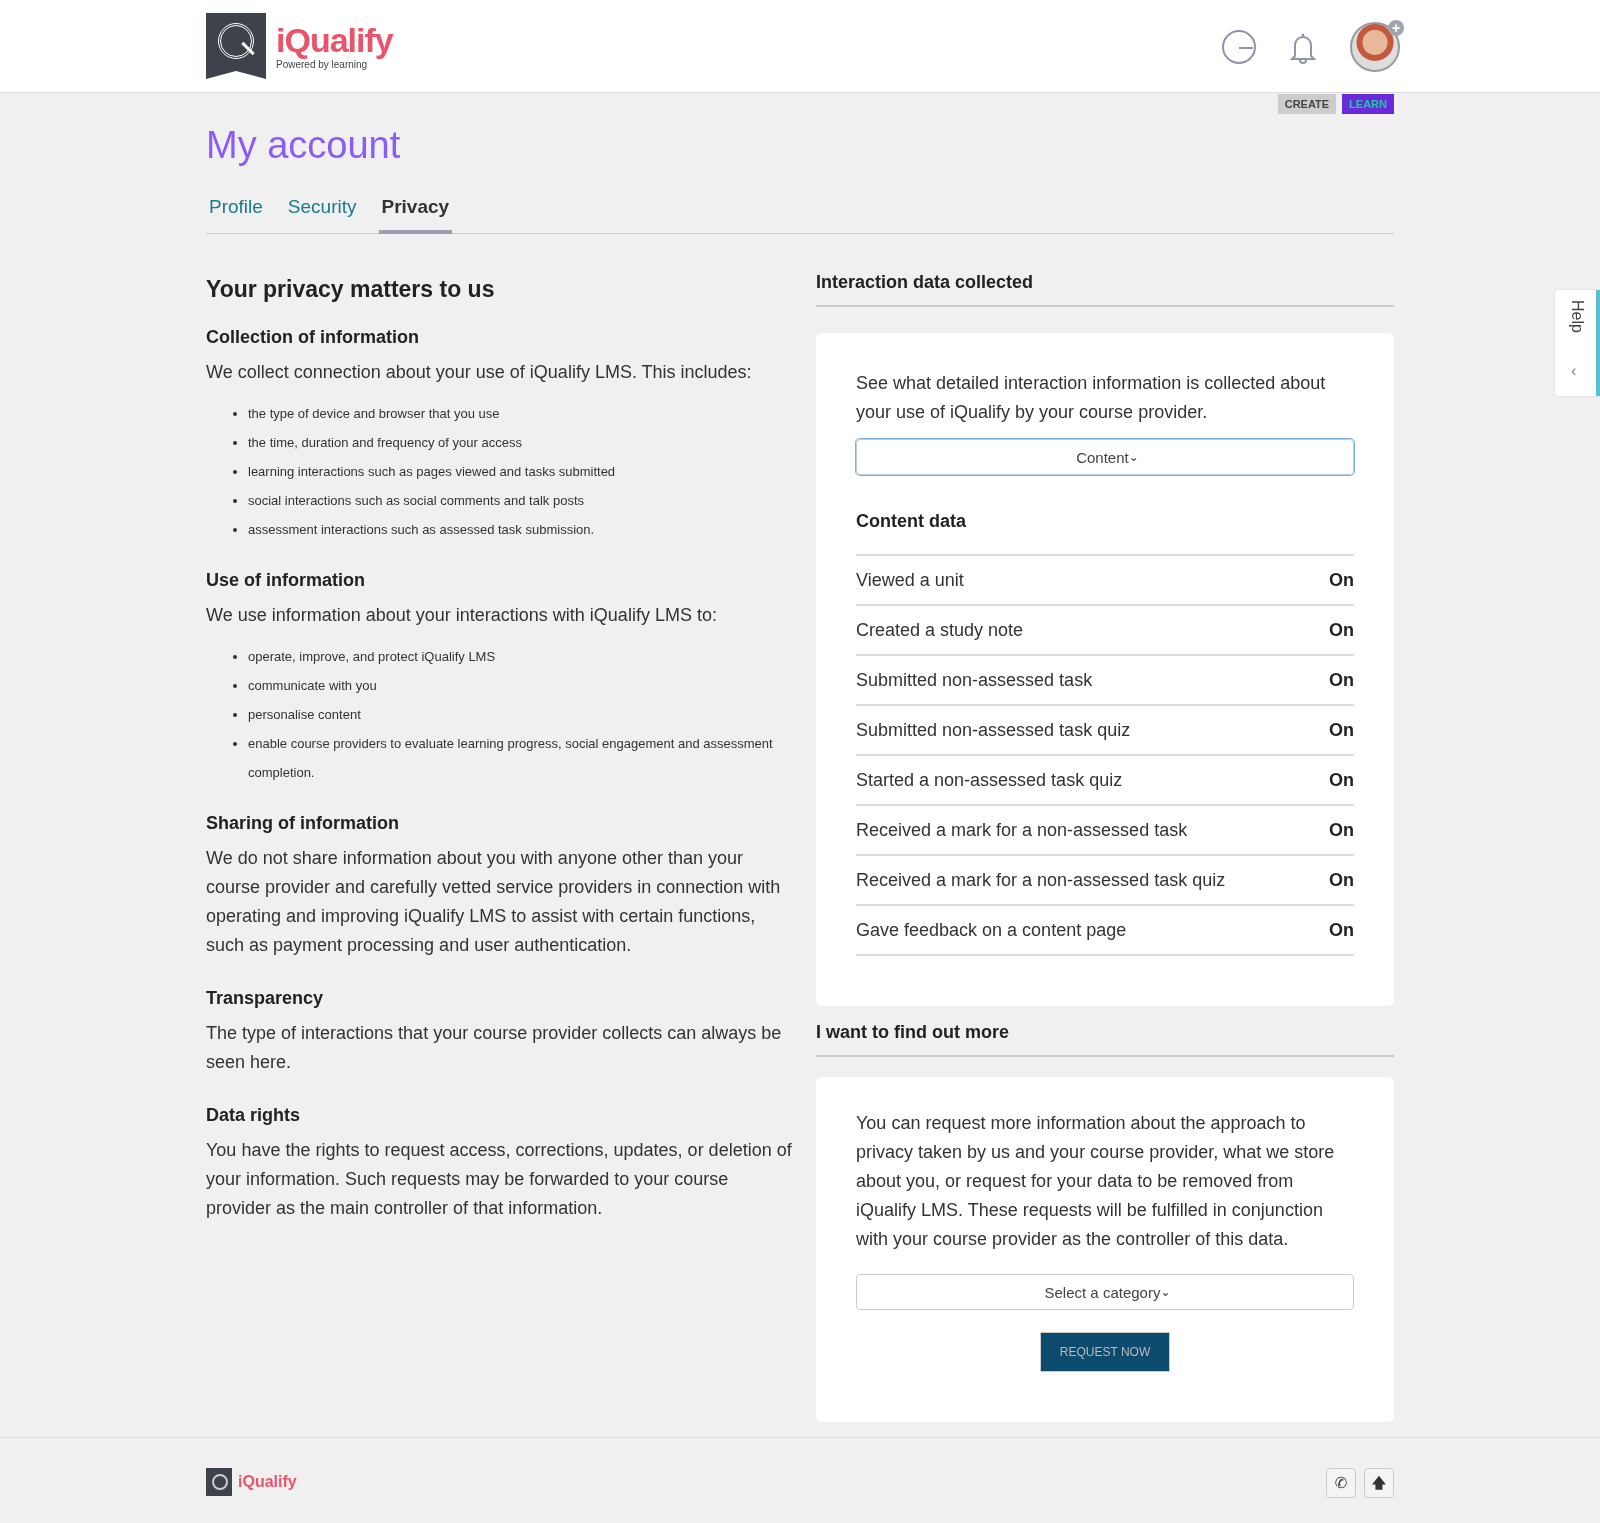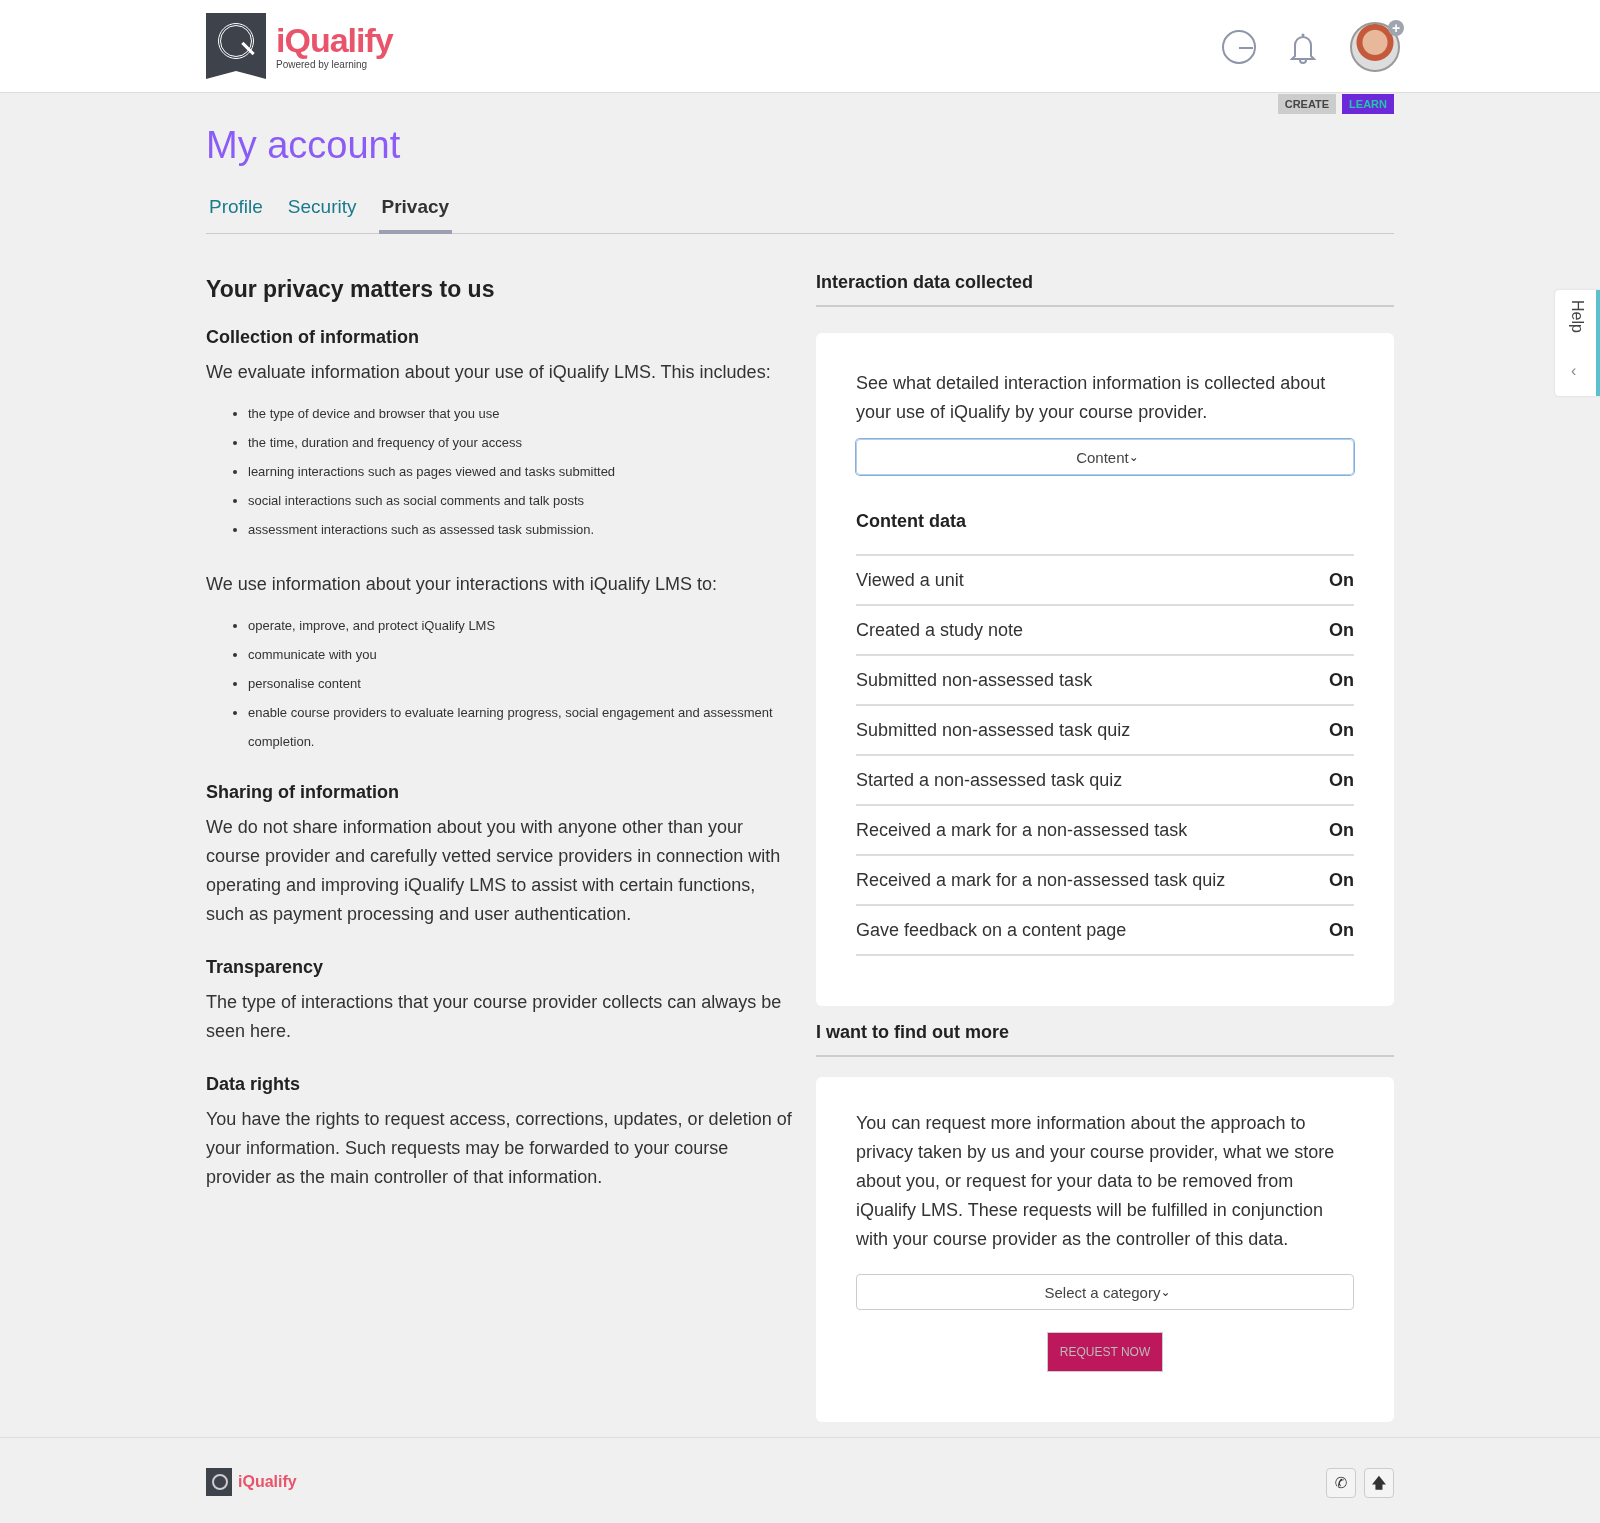--- a/index.html
+++ b/index.html
@@ -37,21 +37,21 @@
   .sec-head { font-size: 18px; font-weight: bold; color: #222; padding-bottom: 12px; border-bottom: 2px solid #ccc; }
   .card { background: #fff; border-radius: 6px; margin-top: 26px; padding: 36px 40px 50px; }
   .card p { font-size: 18px; line-height: 29px; color: #333; }
   .select { margin-top: 12px; width: 100%; height: 36px; border: 1px solid #b8cce4; border-radius: 4px; display: flex; align-items: center; justify-content: center; padding: 0 12px 0 17px; font-size: 15px; color: #444; box-shadow: 0 0 0 1px #7fb1e6; }
   .select.plain { box-shadow: none; border-color: #ccc; }
   .chev { font-size: 12px; color: #333; }
   .cd-title { font-size: 18px; font-weight: bold; color: #222; margin-top: 36px; padding-bottom: 22px; border-bottom: 2px solid #ddd; }
   .cd-row { display: flex; justify-content: space-between; font-size: 18px; color: #333; height: 50px; align-items: center; border-bottom: 2px solid #ddd; }
   .cd-row .val { font-weight: bold; color: #222; }
   .card2 { padding-top: 32px; padding-bottom: 50px; margin-top: 20px; }
-  .req-btn { display: block; margin: 22px auto 0; width: 116px; height: 40px; border: 1px solid #ccc; background: #be185d; color: #bbb; font-size: 12px; }
+  .req-btn { display: block; margin: 22px auto 0; width: 130px; height: 40px; border: 1px solid #ccc; background: #0c4a6e; color: #bbb; font-size: 12px; }
   .help { position: absolute; left: 1555px; top: 290px; width: 45px; height: 106px; background: #fff; border-radius: 4px 0 0 4px; border-right: 4px solid #5bc0d0; box-shadow: 0 0 2px #ccc; }
   .help-label { position: absolute; left: 13px; top: 10px; writing-mode: vertical-rl; font-size: 16px; color: #444; }
   .help-chev { position: absolute; left: 16px; top: 72px; font-size: 16px; color: #888; }
   .footer { position: absolute; left: 0; top: 1437px; width: 1600px; height: 86px; border-top: 1px solid #ddd; }
   .flogo { position: absolute; left: 206px; top: 30px; display: flex; align-items: center; }
   .flogo .mk { width: 26px; height: 28px; background: #3d424b; position: relative; }
   .flogo .mk::after { content: ""; position: absolute; left: 6px; top: 6px; width: 12px; height: 12px; border: 2px solid #ccc; border-radius: 50%; }
   .flogo .tx { color: #e9546b; font-size: 16px; margin-left: 6px; font-weight: bold; }
   .fbtns { position: absolute; right: 206px; top: 30px; display: flex; gap: 8px; }
   .fbtn { width: 30px; height: 30px; border: 1px solid #ccc; border-radius: 4px; background: #f4f4f4; text-align: center; line-height: 28px; font-size: 15px; color: #333; }
@@ -93,28 +93,29 @@
 
 <div class="tabs">
   <div class="tab">Profile</div>
   <div class="tab">Security</div>
   <div class="tab active">Privacy</div>
 </div>
 
 <div class="left">
   <h2>Your privacy matters to us</h2>
   <h3>Collection of information</h3>
-  <p>We evaluate information about your use of iQualify LMS. This includes:</p>
+  <p>We collect connection about your use of iQualify LMS. This includes:</p>
   <ul>
     <li>the type of device and browser that you use</li>
     <li>the time, duration and frequency of your access</li>
     <li>learning interactions such as pages viewed and tasks submitted</li>
     <li>social interactions such as social comments and talk posts</li>
     <li>assessment interactions such as assessed task submission.</li>
   </ul>
+  <h3>Use of information</h3>
   <p>We use information about your interactions with iQualify LMS to:</p>
   <ul>
     <li>operate, improve, and protect iQualify LMS</li>
     <li>communicate with you</li>
     <li>personalise content</li>
     <li>enable course providers to evaluate learning progress, social engagement and assessment completion.</li>
   </ul>
   <h3>Sharing of information</h3>
   <p style="margin-bottom:28px">We do not share information about you with anyone other than your course provider and carefully vetted service providers in connection with operating and improving iQualify LMS to assist with certain functions, such as payment processing and user authentication.</p>
   <h3>Transparency</h3>

